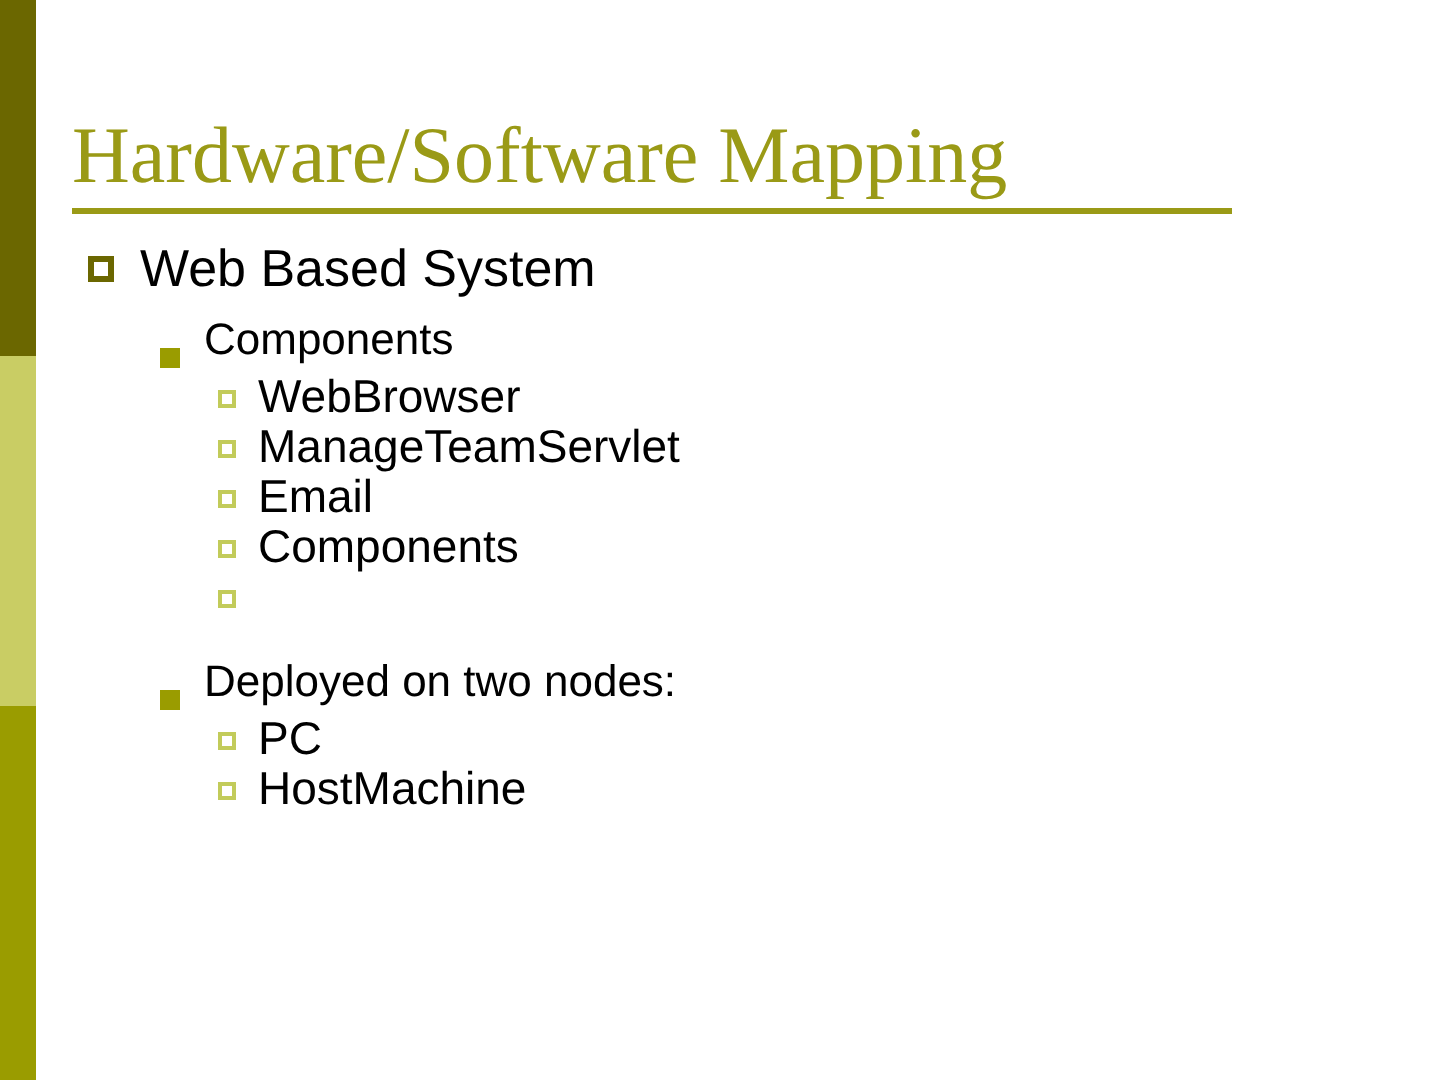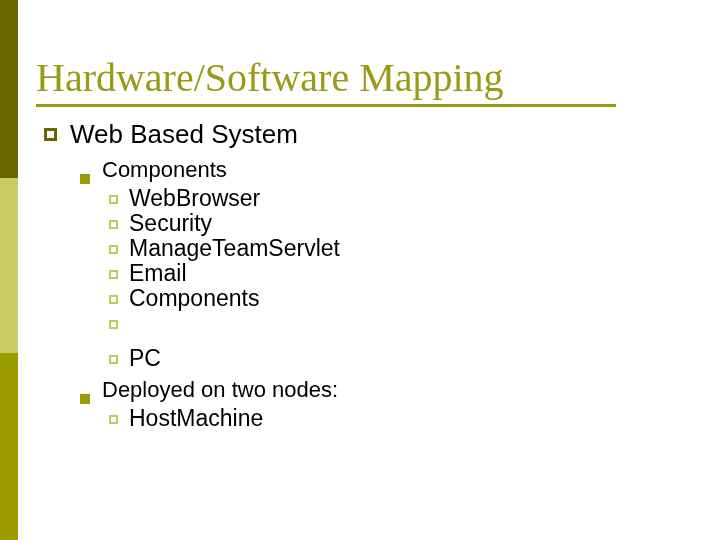--- a/index.html
+++ b/index.html
@@ -165,48 +165,44 @@
       <span class="bullet"></span>
       <span class="text">Components</span>
     </div>
 
     <div class="row lvl3">
       <span class="bullet"></span>
       <span class="text">WebBrowser</span>
     </div>
     <div class="row lvl3">
       <span class="bullet"></span>
-      <span class="text">Security</span>
-    </div>
-    <div class="row lvl3">
-      <span class="bullet"></span>
       <span class="text">ManageTeamServlet</span>
     </div>
     <div class="row lvl3">
       <span class="bullet"></span>
       <span class="text">Email</span>
     </div>
     <div class="row lvl3">
       <span class="bullet"></span>
       <span class="text">Components</span>
     </div>
     <div class="row lvl3">
       <span class="bullet"></span>
     </div>
 
     <div class="group-gap"></div>
 
+    <div class="row lvl2">
+      <span class="bullet"></span>
+      <span class="text">Deployed on two nodes:</span>
+    </div>
+
     <div class="row lvl3">
       <span class="bullet"></span>
       <span class="text">PC</span>
-    </div>
-
-    <div class="row lvl2">
-      <span class="bullet"></span>
-      <span class="text">Deployed on two nodes:</span>
     </div>
     <div class="row lvl3">
       <span class="bullet"></span>
       <span class="text">HostMachine</span>
     </div>
 
   </div>
 </div>
 
 </body></html>

